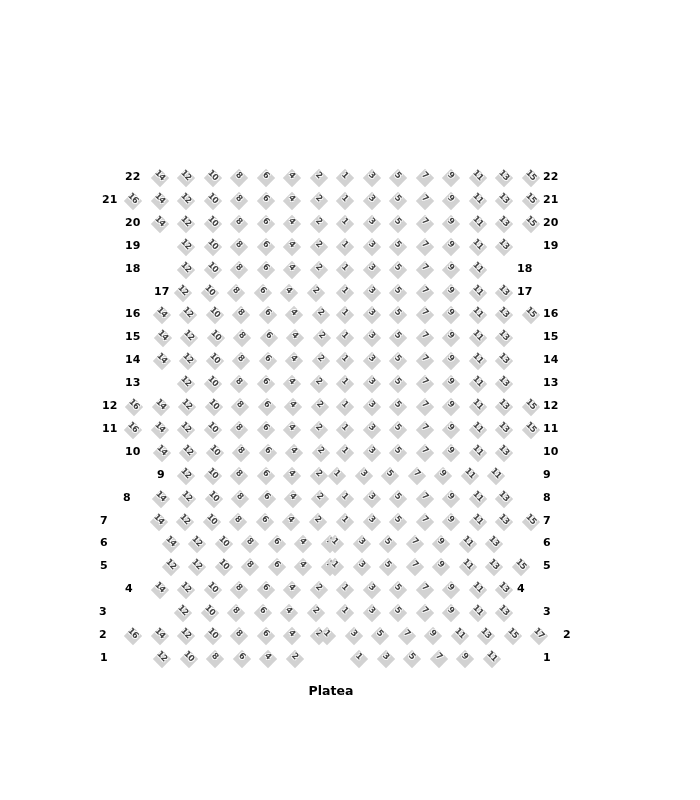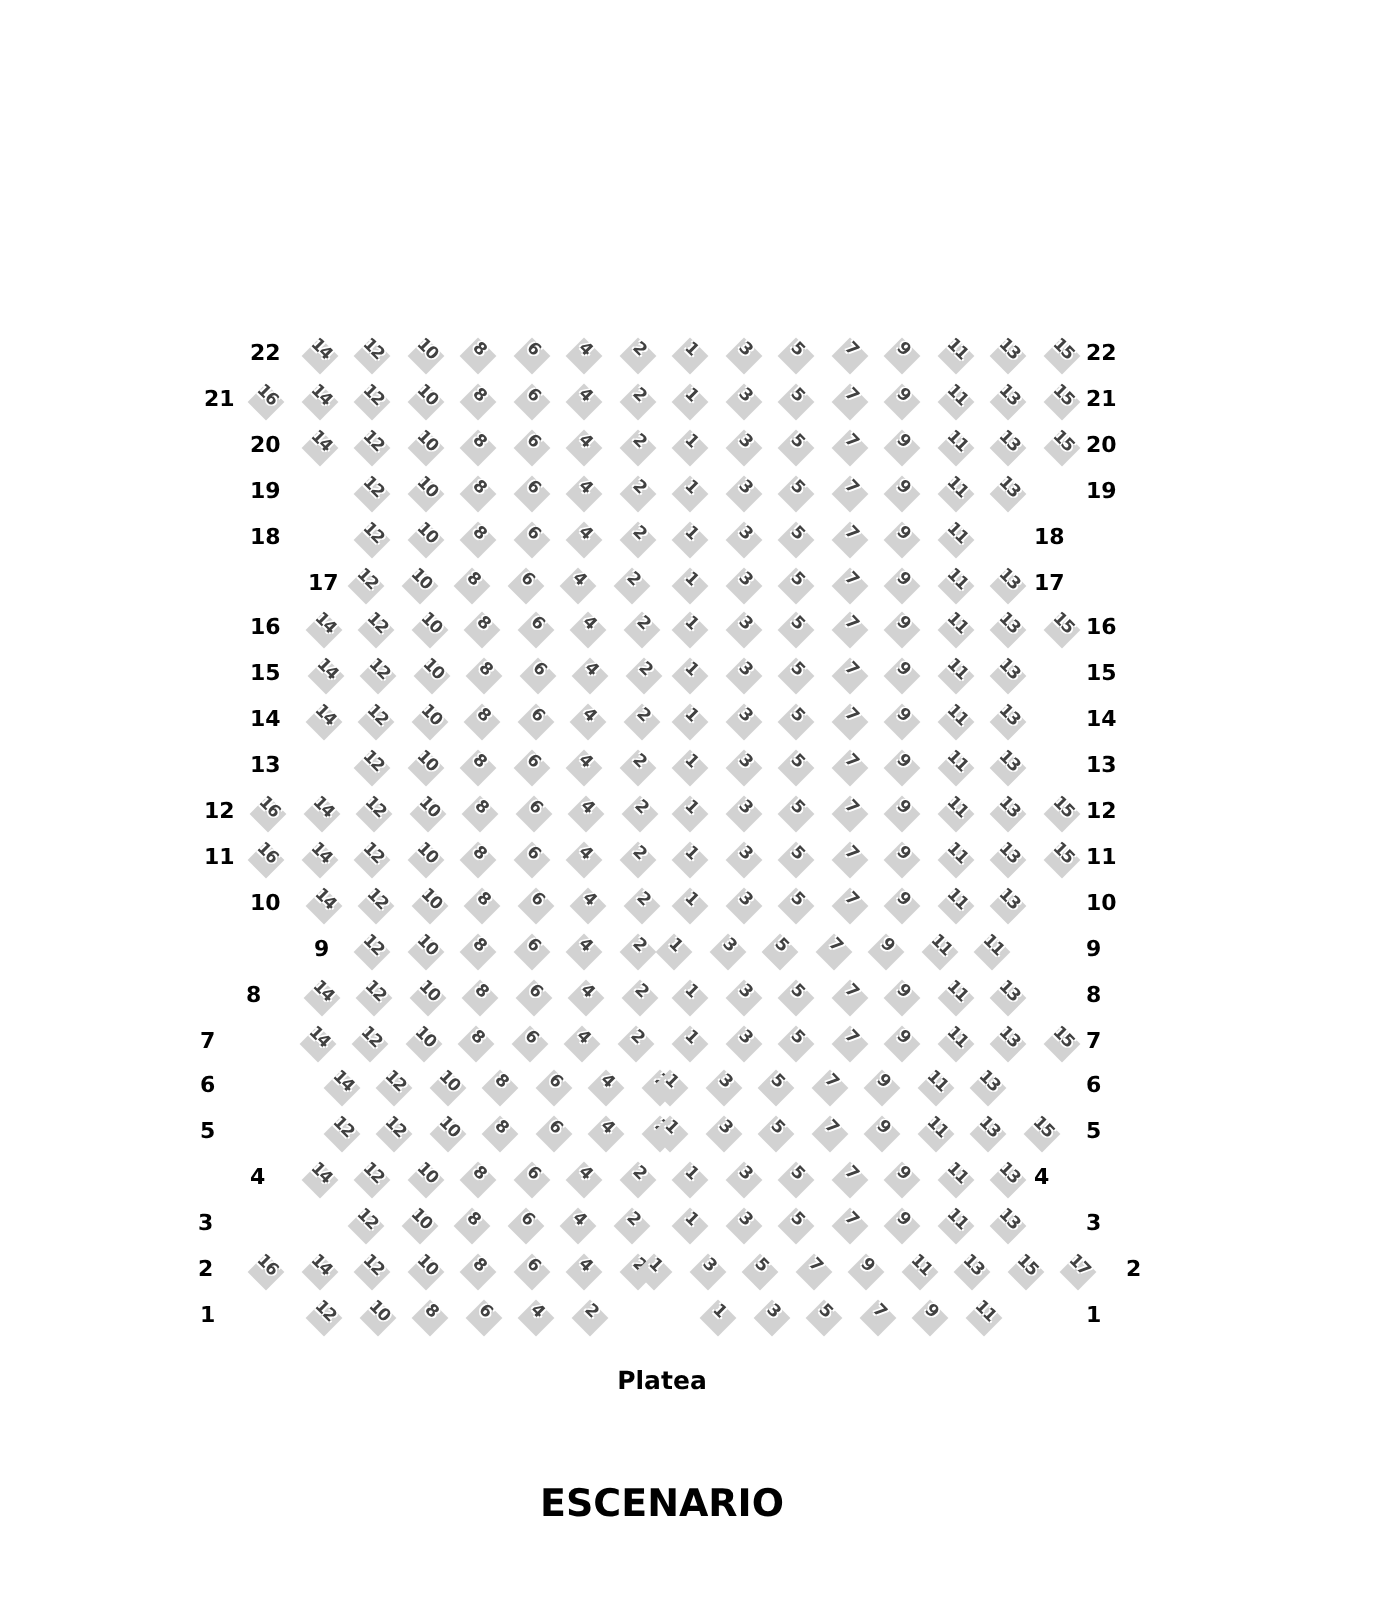--- a/index.html
+++ b/index.html
@@ -36,21 +36,20 @@
     font-weight:bold;color:#000;white-space:nowrap;
   }
   #platea-label{font-size:12.5px;}
   #escenario-label{font-size:19px;}
 </style>
 </head>
 <body>
 
 <div id="stage-area">
   <div class="map-title" id="platea-label" style="left: 331px; top: 690px;">Platea</div>
-  <div class="map-title" id="escenario-label" style="left: 331px; top: 752px;">ESCENARIO</div>
 <div class="row-label" style="left: 125px; top: 177px;">22</div>
     <div class="row-label" style="left: 543px; top: 177px;">22</div>
     <div class="seat" style="left: 159.5px; top: 178px;">
       <span class="num">14</span>
     </div>
     <div class="seat" style="left: 186px; top: 178px;">
       <span class="num">12</span>
     </div>
     <div class="seat" style="left: 212.5px; top: 178px;">
       <span class="num">10</span>

